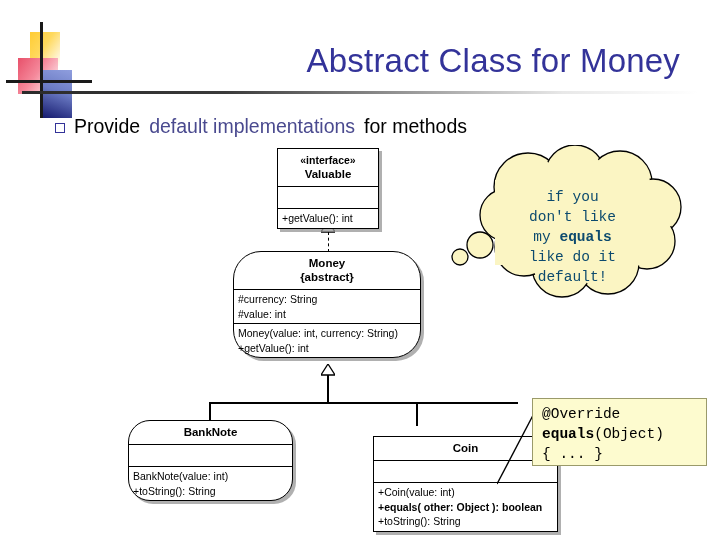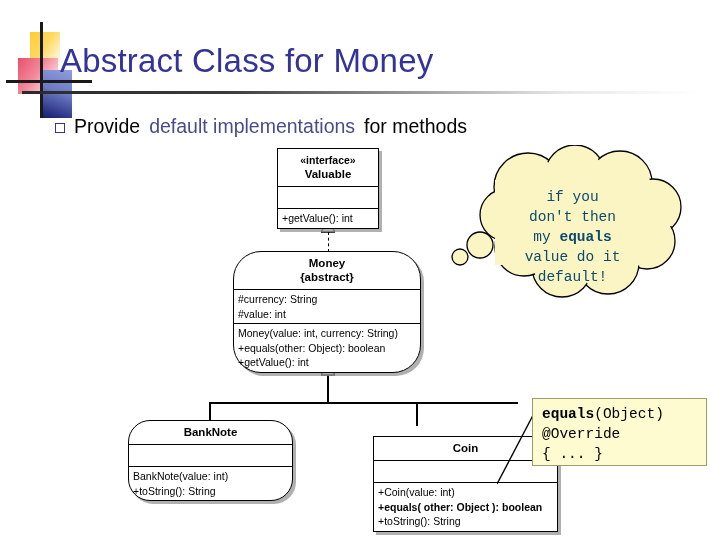--- a/index.html
+++ b/index.html
@@ -15,21 +15,21 @@
   .deco .sq-yellow{left:16px;top:10px;width:30px;height:34px;
     background:linear-gradient(125deg,#ffcc33 0%,#ffd95e 45%,#ffffff 100%);}
   .deco .sq-red{left:4px;top:36px;width:40px;height:36px;
     background:linear-gradient(125deg,#e8506a 0%,#f5899b 45%,#ffffff 100%);}
   .deco .sq-blue{left:28px;top:48px;width:30px;height:48px;
     background:linear-gradient(200deg,#8f9ede 0%,#6b7bc4 45%,#151a6e 100%);}
   .deco .vline{position:absolute;left:26px;top:0px;width:3px;height:96px;background:#1a1a1a;}
   .deco .hline{position:absolute;left:-8px;top:58px;width:86px;height:3px;background:#1a1a1a;}
 
   
-  .title{position:absolute;left:60px;top:42px;width:620px;text-align:left;
+  .title{position:absolute;left:60px;top:42px;width:620px;text-align:right;
     font-size:33px;color:#333399;letter-spacing:.2px;white-space:nowrap;}
   .title-rule{position:absolute;left:22px;top:91px;width:676px;height:3px;
     background:linear-gradient(to right,#2b2b2b 0%,#3a3a3a 30%,#9b9b9b 58%,#e8e8e8 80%,#ffffff 100%);}
 
   
   .bullet-row{position:absolute;left:55px;top:115px;display:flex;align-items:center;gap:9px;
     font-size:19.5px;white-space:nowrap;}
   .bullet-mark{width:8px;height:8px;border:1.6px solid #333399;display:inline-block;
     position:relative;top:1px;flex:0 0 auto;}
   .b-black{color:#000000;}
@@ -136,21 +136,20 @@
         <div>{abstract}</div>
       </div>
       <div class="sep"></div>
       <div class="sect">
         <div class="row">#currency: String</div>
         <div class="row">#value: int</div>
       </div>
       <div class="sep"></div>
       <div class="sect">
         <div class="row">Money(value: int, currency: String)</div>
-        <div class="row">+equals(other: Object): boolean</div>
         <div class="row">+getValue(): int</div>
       </div>
     </div>
 
     <div class="box" id="box-banknote">
       <div class="hdr">
         <div>BankNote</div>
       </div>
       <div class="sep"></div>
       <div class="sect empty"></div>
@@ -205,26 +204,26 @@
         <circle cx="197" cy="96" r="26"></circle>
         <circle cx="158" cy="118" r="29"></circle>
         <circle cx="112" cy="122" r="28"></circle>
         <circle cx="74" cy="102" r="27"></circle>
         <circle cx="56" cy="70" r="24"></circle>
         <rect x="45" y="35" width="150" height="85"></rect>
       </g>
     </svg>
     <div class="bubble-text">
       <div>if you</div>
-      <div>don't then</div>
+      <div>don't like</div>
       <div><span>my </span><span class="bld">equals</span></div>
-      <div>value do it</div>
+      <div>like do it</div>
       <div>default!</div>
     </div>
   </div>
 
   <div class="code">
+    <div>@Override</div>
     <div><span class="bld">equals</span><span>(Object)</span></div>
-    <div>@Override</div>
     <div>{ ... }</div>
   </div>
 
 </div>
 
 </body></html>

